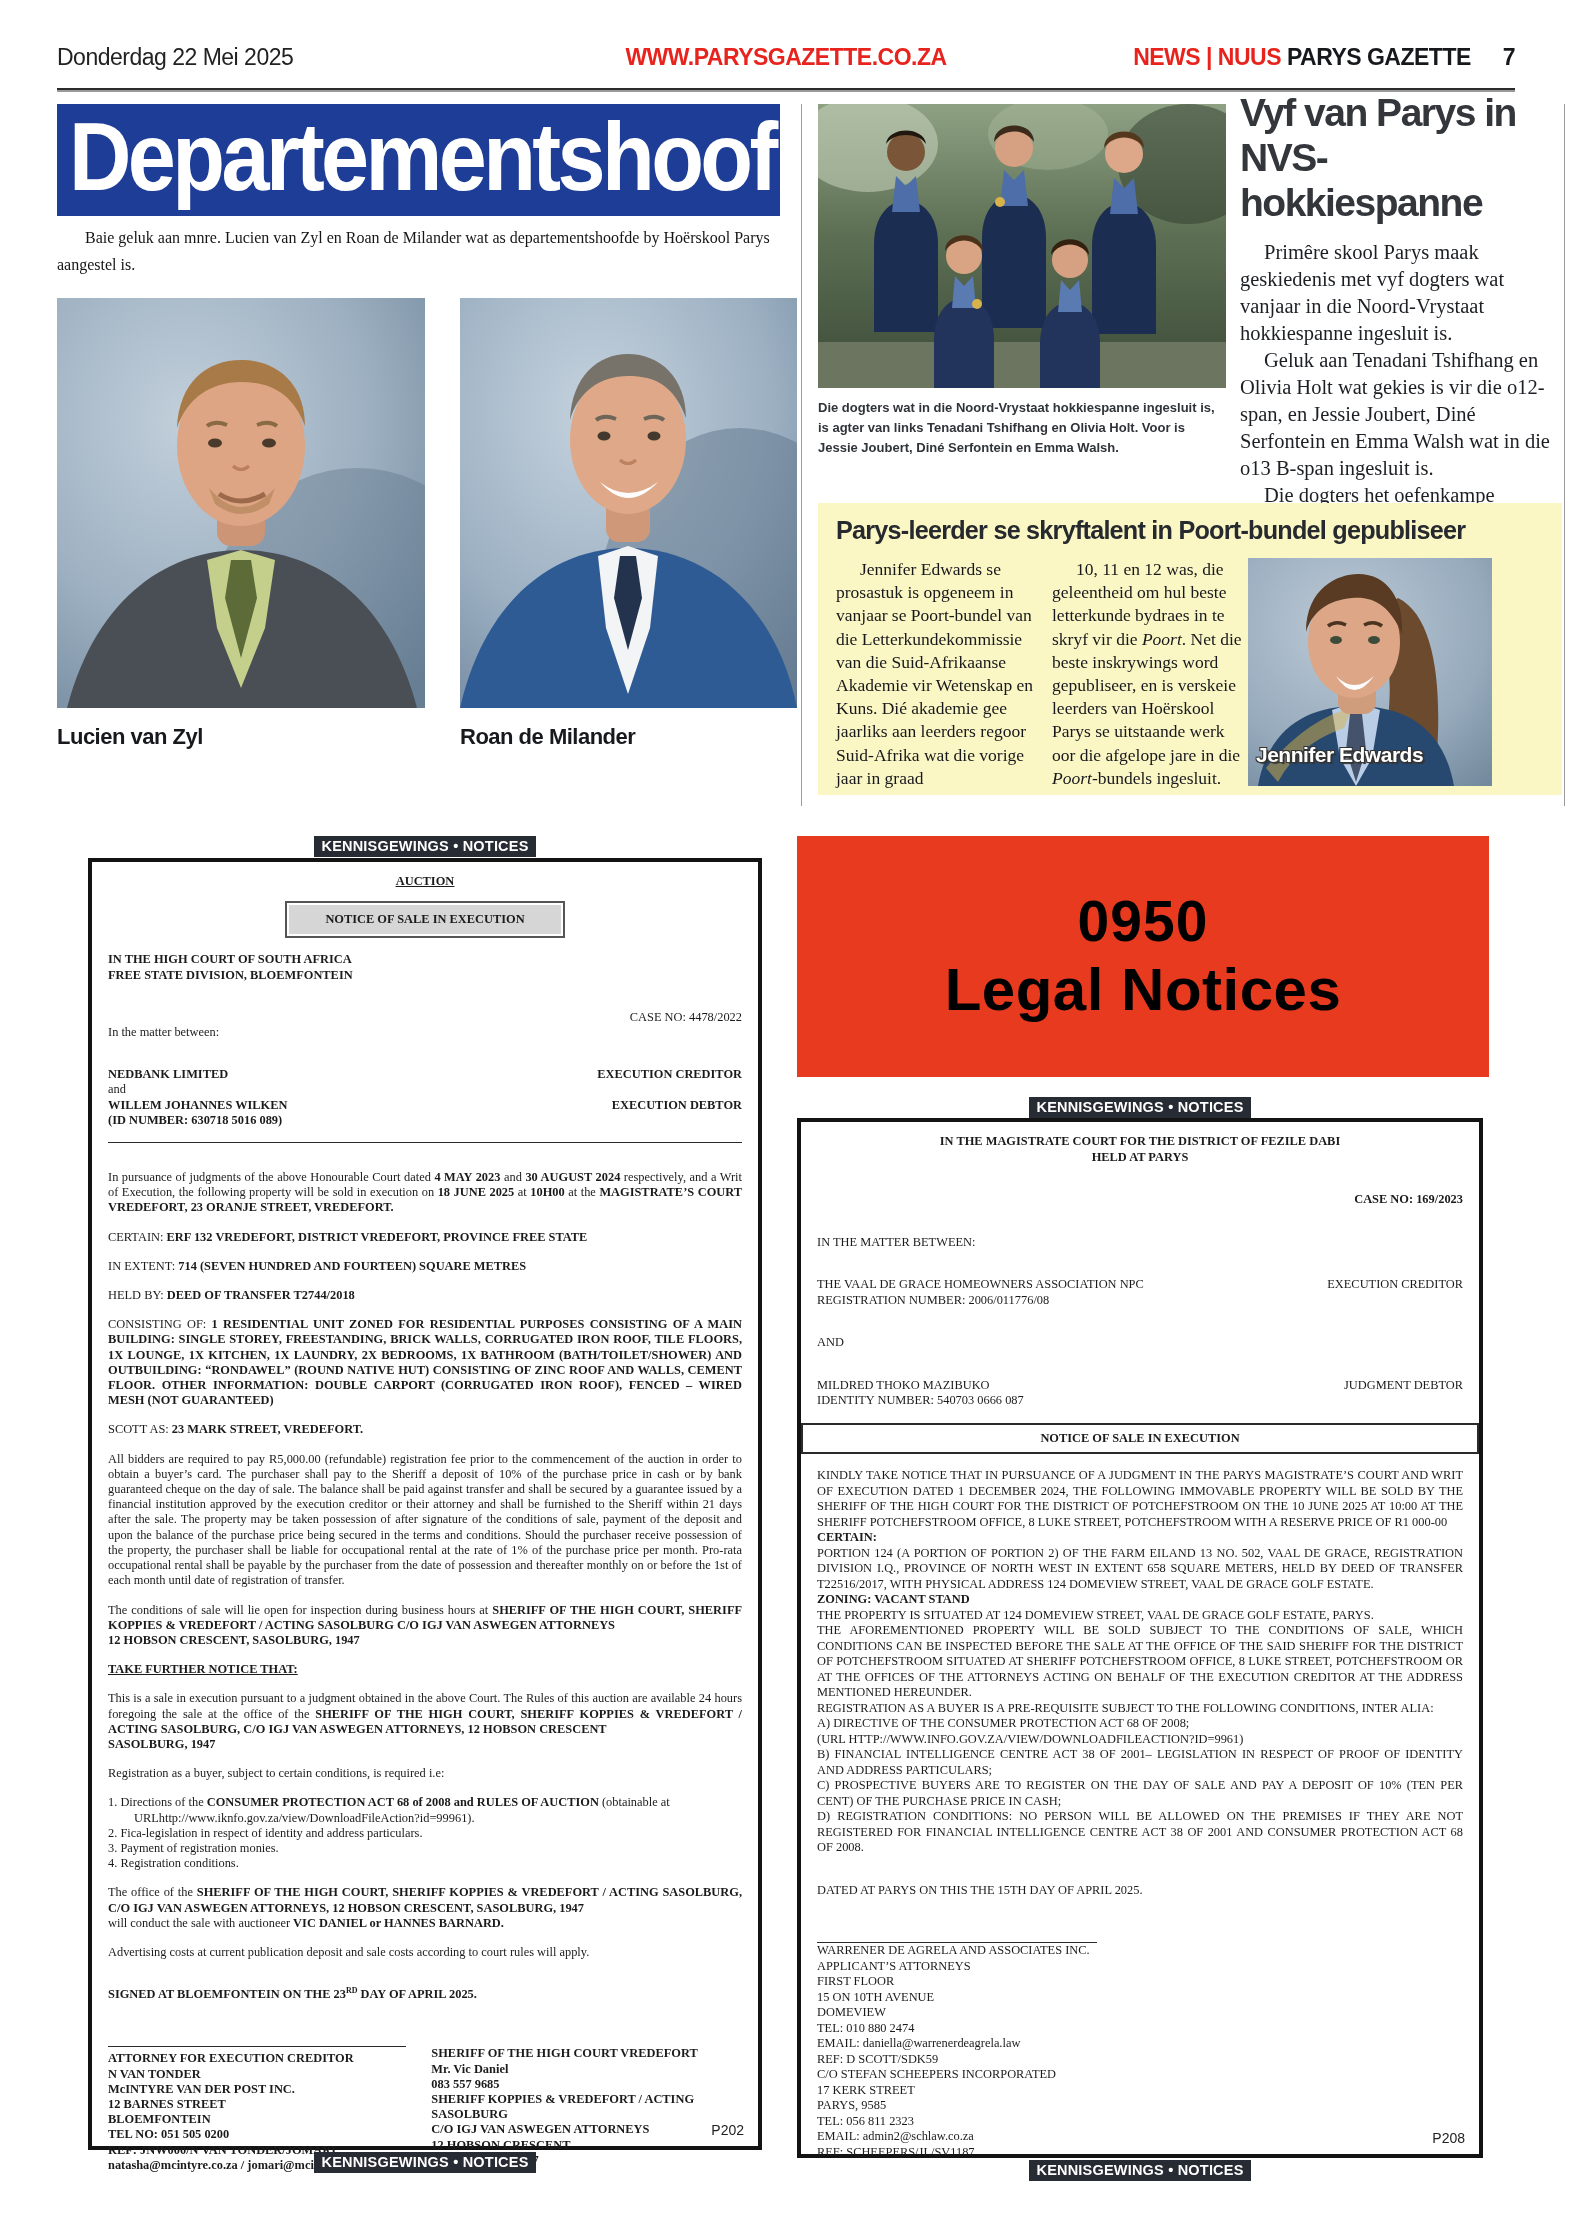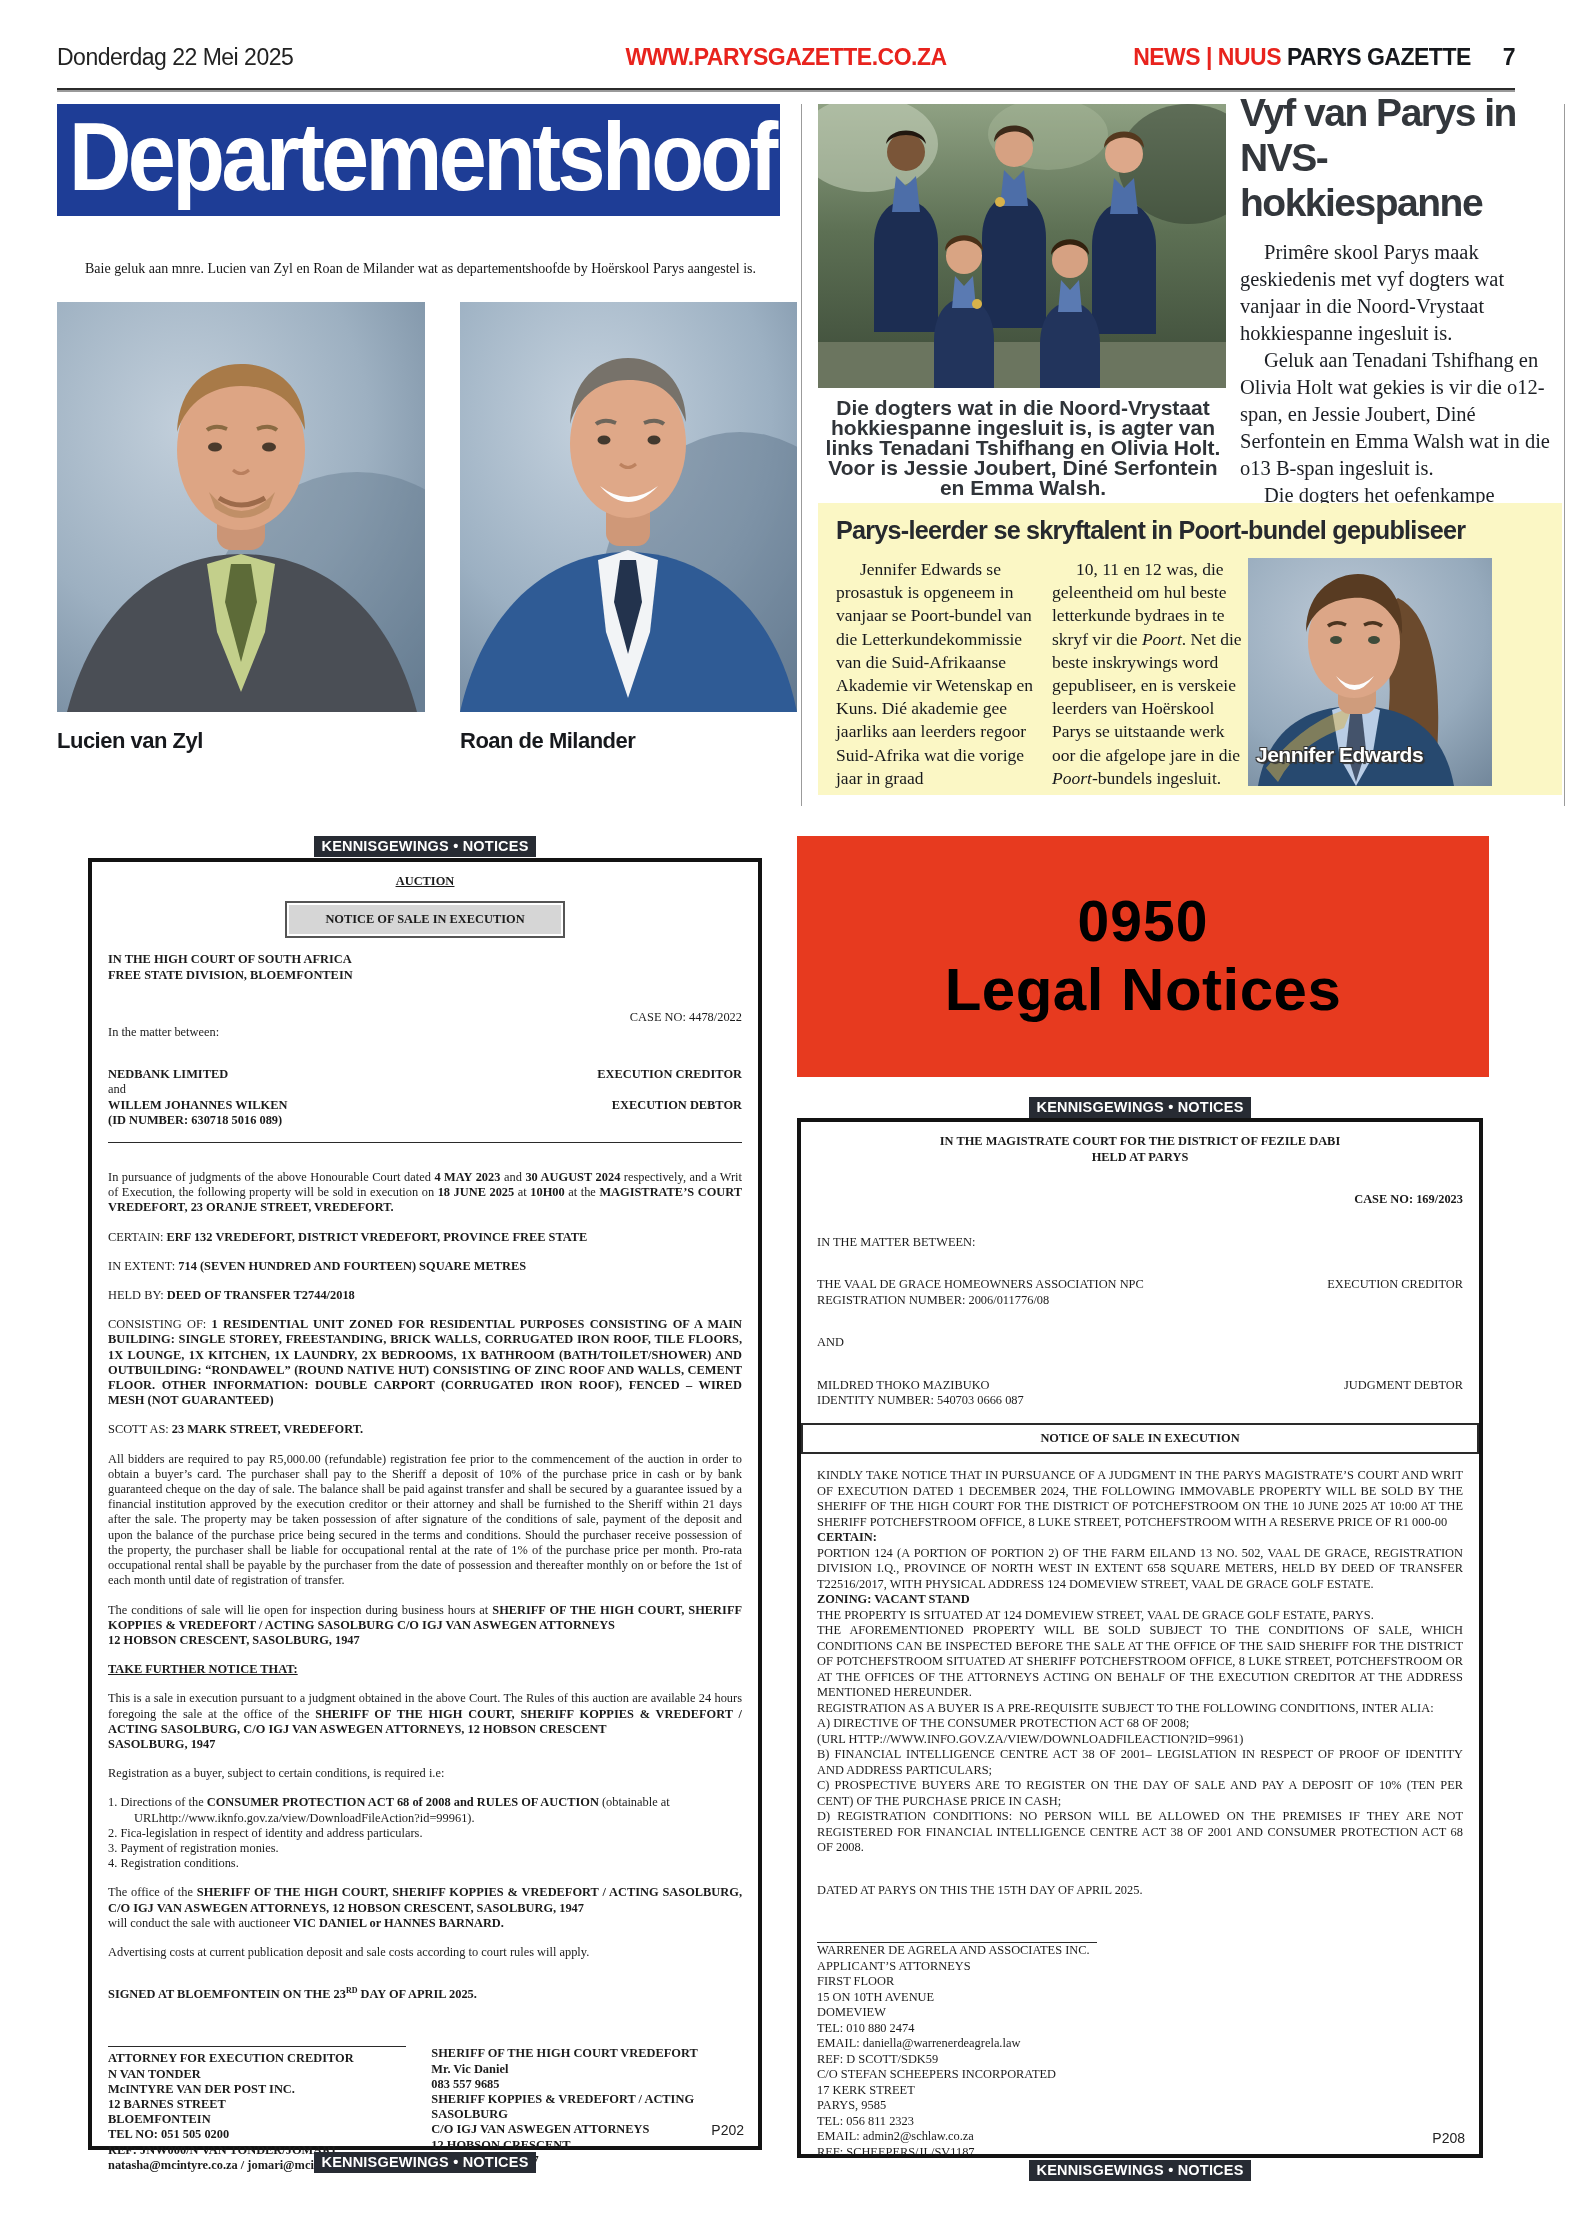--- a/index.html
+++ b/index.html
@@ -21,32 +21,32 @@
   .hdr-right .pg { margin-left:26px; color:#16181c; }
   .hdr-rule { position:absolute; left:57px; top:88px; width:1458px; height:4px; background:#2b2b2b; border-bottom:2px solid #9a9a9a; }
 
   
   .lead { position:absolute; left:57px; top:104px; width:740px; }
   .hl-line { background:#1e3d96; color:#fff; font-family:"Liberation Sans", sans-serif; font-weight:bold;
              letter-spacing:-4px; overflow:hidden; }
   .hl-inner { display:inline-block; transform:scaleX(0.9); transform-origin:left center; white-space:nowrap; }
   .hl1 { width:723px; height:112px; font-size:96px; line-height:106px; padding-left:12px; }
   .hl2 { width:528px; height:80px; font-size:96px; line-height:64px; padding-left:12px; }
-  .lead-intro { margin-top:39px; width:734px; font-size:14px; line-height:27px; text-indent:28px; color:#151515; }
+  .lead-intro { margin-top:8px; width:734px; font-size:16px; line-height:27px; text-indent:28px; color:#151515; }
   .lead-photos { margin-top:20px; display:flex; gap:35px; }
   .lead-photos svg { display:block; }
   .lead-names { margin-top:16px; display:flex; font-family:"Liberation Sans", sans-serif; font-weight:bold; font-size:22px; color:#17191d; letter-spacing:-0.5px; }
   .lead-names .n1 { width:403px; }
 
   .vdiv { position:absolute; width:1px; background:#9b9b9b; top:104px; height:702px; }
 
   
   .girls-photo { position:absolute; left:818px; top:104px; }
   .girls-cap { position:absolute; left:818px; top:398px; width:410px;
-               font-family:"Liberation Sans", sans-serif; font-weight:bold; font-size:21px; line-height:20px; color:#303439;text-align:center; }
+               font-family:"Liberation Sans", sans-serif; font-weight:bold; font-size:13px; line-height:20px; color:#303439; }
   .hockey { position:absolute; left:1240px; top:90px; width:325px; }
   .hockey h1 { font-family:"Liberation Sans", sans-serif; font-weight:bold; font-size:39px; line-height:45px;
                letter-spacing:-1.5px; color:#33373c; }
   .hockey p { font-size:20.5px; line-height:27px; text-indent:24px; color:#1c1f24; }
   .hockey .body { margin-top:14px; }
 
   
   .poort { position:absolute; left:818px; top:503px; width:744px; height:292px; background:#fbf7c5; padding:12px 18px; }
   .poort-title { font-family:"Liberation Sans", sans-serif; font-weight:bold; font-size:26px; letter-spacing:-0.8px;
                  color:#26292e; white-space:nowrap; transform:scaleX(0.97); transform-origin:left center; }

